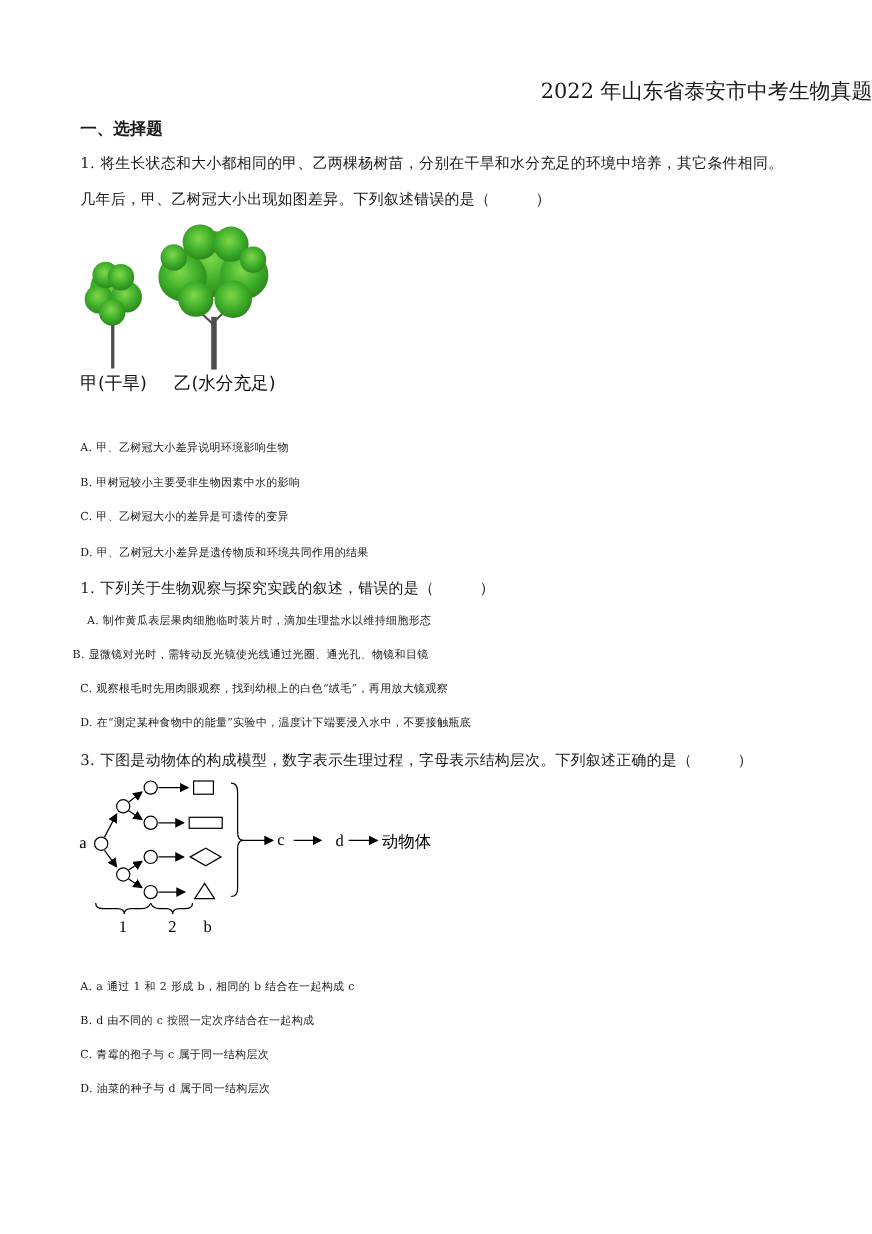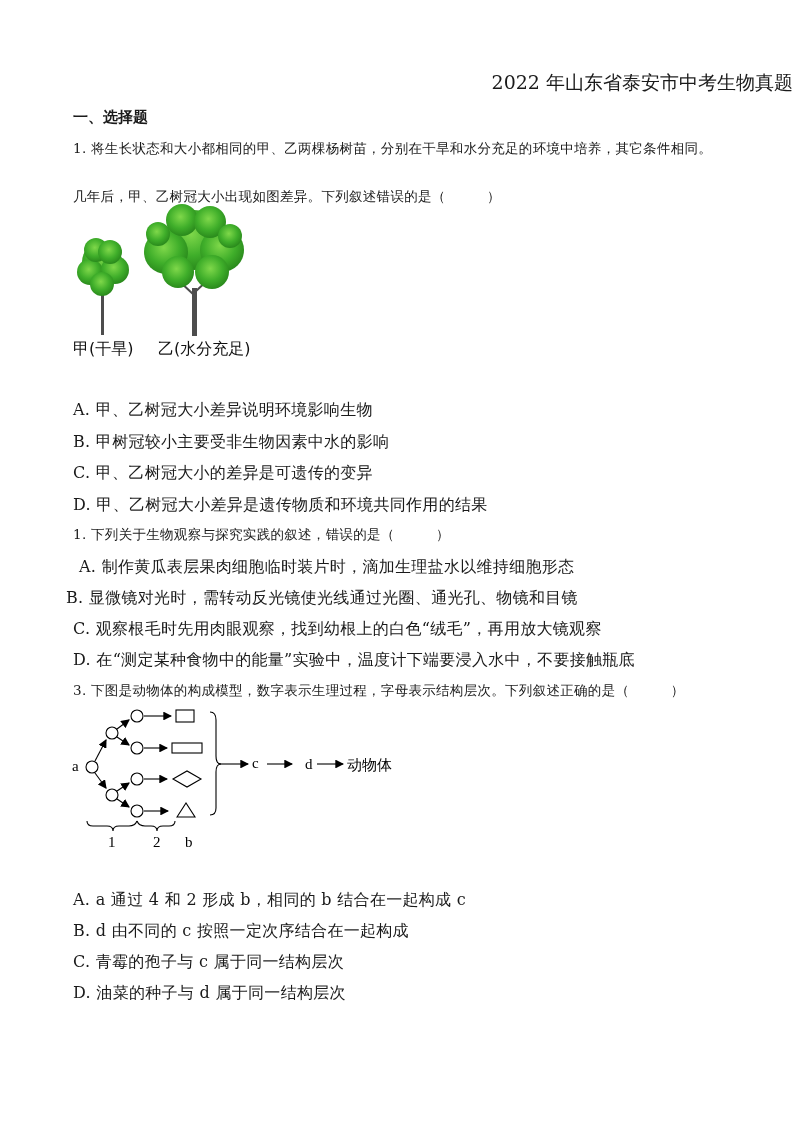--- a/index.html
+++ b/index.html
@@ -2,33 +2,33 @@
 <html><head>
 <meta charset="utf-8">
 <style>
   html, body { margin:0; padding:0; background:#ffffff; }
   body { width:793px; height:1122px; position:relative; overflow:hidden;
          font-family:"DejaVu Serif","Liberation Serif",serif; color:#1a1a1a; }
   .abs { position:absolute; white-space:nowrap; }
   .title { left:0; width:793px; top:70px; text-align:right; font-size:19px; font-weight:normal; }
   .section { left:73px; top:108px; font-size:15px; font-weight:bold; }
   .q { font-size:13.5px; letter-spacing:0.3px; }
-  .opt { font-size:16px; letter-spacing:0.3px; }
+  .opt { font-size:10px; letter-spacing:0.3px; }
   .tree-label { font-family:"DejaVu Sans","Liberation Sans",sans-serif; font-size:16px; color:#111; }
   svg text { font-family:"Liberation Serif","DejaVu Serif",serif; }
 </style>
 </head>
 <body>
 
 <div class="abs title">2022 年山东省泰安市中考生物真题</div>
 <div class="abs section">一、选择题</div>
 
 <div>
   <div class="abs q" style="left:73px;top:140px;">1. 将生长状态和大小都相同的甲、乙两棵杨树苗，分别在干旱和水分充足的环境中培养，其它条件相同。</div>
-  <div class="abs q" style="left:73px;top:188px;">几年后，甲、乙树冠大小出现如图差异。下列叙述错误的是（　　　）</div>
+  <div class="abs q" style="left:73px;top:172px;">几年后，甲、乙树冠大小出现如图差异。下列叙述错误的是（　　　）</div>
 
   <div class="abs" style="left:70px;top:200px;width:190px;height:140px;">
     <svg width="190" height="140" viewBox="0 0 190 140">
       <defs>
         <radialGradient id="lg" cx="45%" cy="40%" r="60%">
           <stop offset="0%" stop-color="#7fd84a"></stop>
           <stop offset="60%" stop-color="#3fae2a"></stop>
           <stop offset="100%" stop-color="#2a8a1c"></stop>
         </radialGradient>
       </defs>
@@ -133,17 +133,17 @@
         <text x="187" y="68">c</text>
         <text x="240" y="69">d</text>
         <text x="43" y="147">1</text>
         <text x="88" y="147">2</text>
         <text x="120" y="147">b</text>
       </g>
       <text x="282" y="70" font-size="15" fill="#000" style="font-family:'DejaVu Sans','Liberation Sans',sans-serif;">动物体</text>
     </svg>
   </div>
 
-  <div class="abs opt" style="left:73px;top:890px;">A.   a 通过 4 和 2 形成 b，相同的 b 结合在一起构成 c</div>
+  <div class="abs opt" style="left:73px;top:890px;">A.   a 通过 1 和 2 形成 b，相同的 b 结合在一起构成 c</div>
   <div class="abs opt" style="left:73px;top:921px;">B.   d 由不同的 c 按照一定次序结合在一起构成</div>
   <div class="abs opt" style="left:73px;top:952px;">C.   青霉的孢子与 c 属于同一结构层次</div>
   <div class="abs opt" style="left:73px;top:983px;">D.   油菜的种子与 d 属于同一结构层次</div>
 </div>
 
 </body></html>

